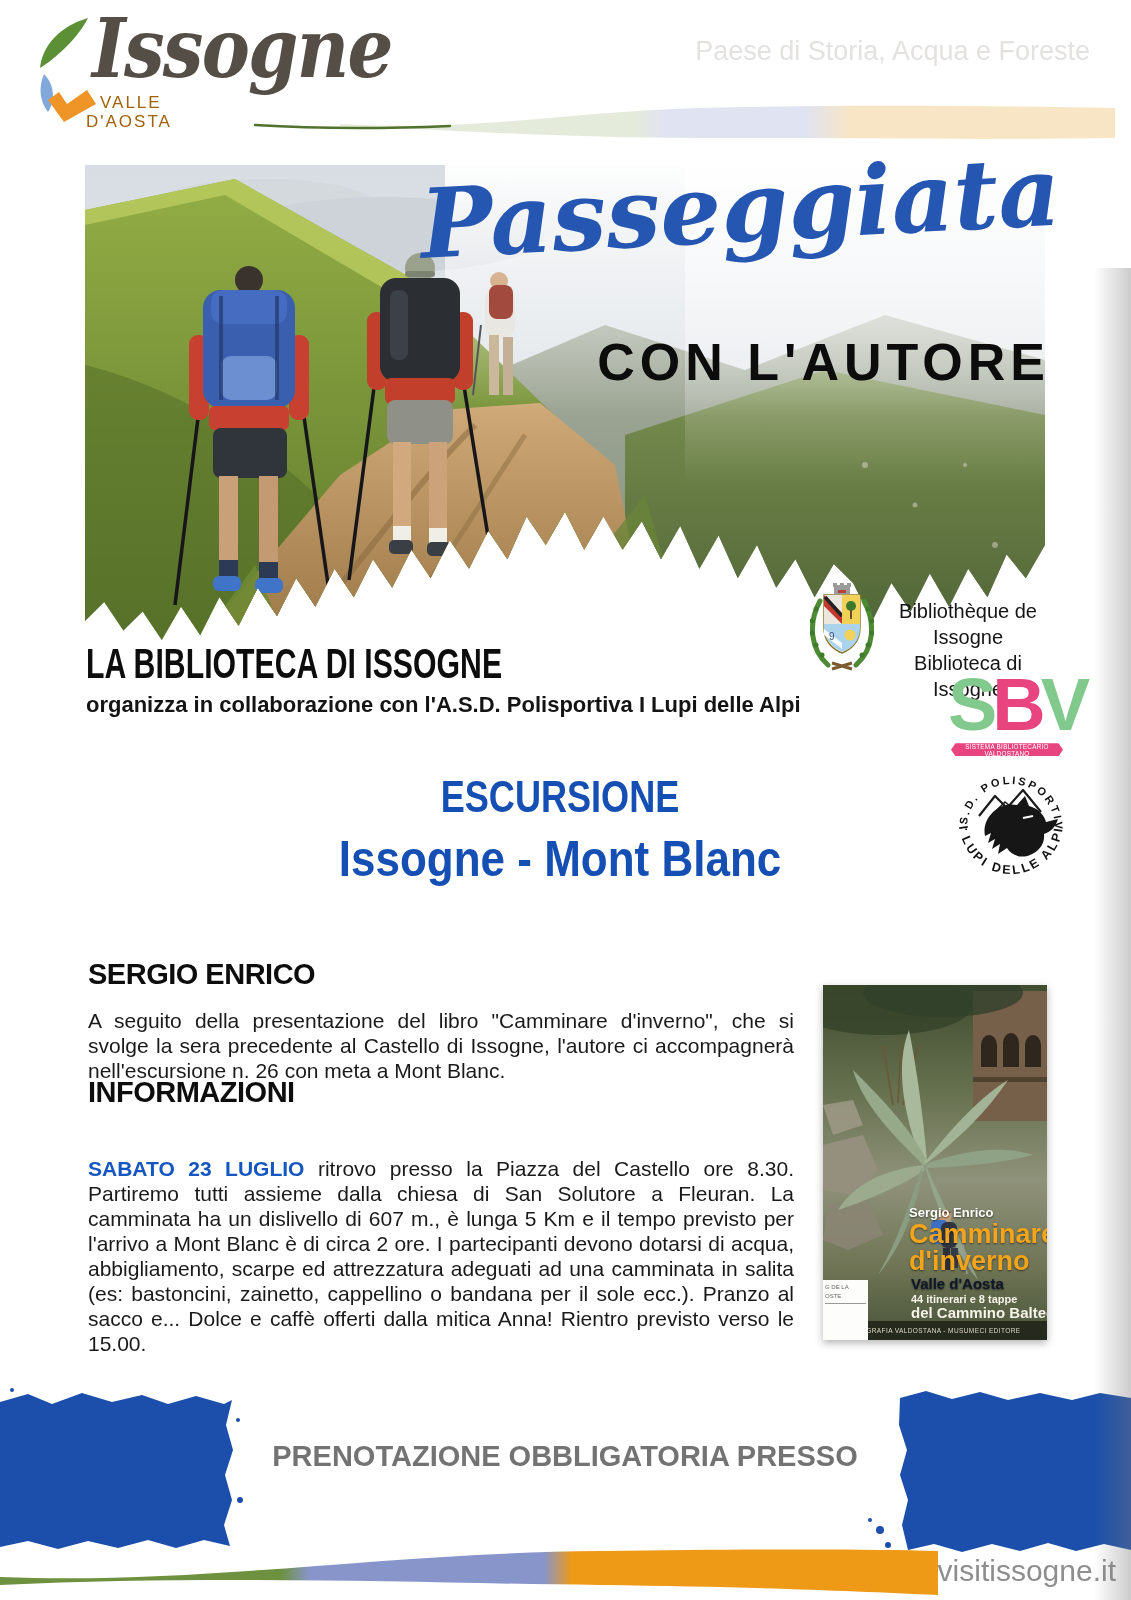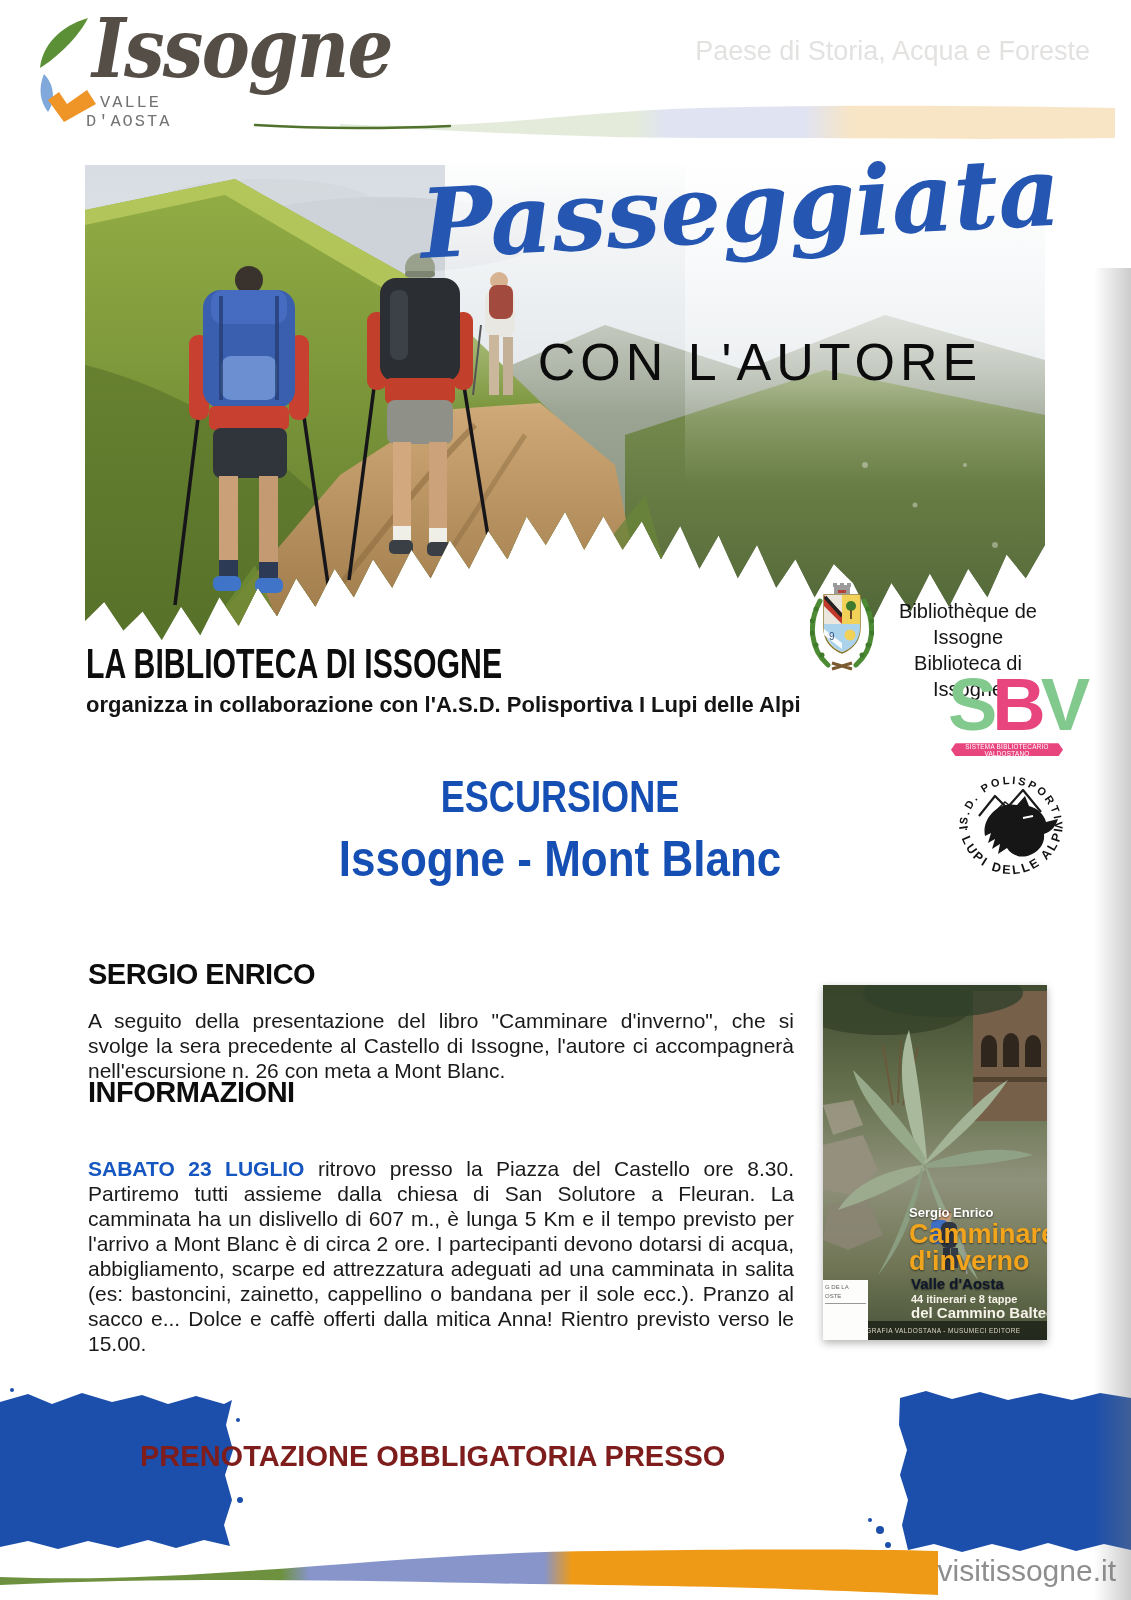--- a/index.html
+++ b/index.html
@@ -3,30 +3,30 @@
 <meta charset="utf-8">
 <style>
   html,body{margin:0;padding:0;background:#ffffff;}
   #poster{position:relative;width:1131px;height:1600px;background:#ffffff;overflow:hidden;
           font-family:"Liberation Sans",sans-serif;padding-left:36px;}
   .abs{position:absolute;}
 
   
   .logo-text{left:92px;top:0px;font-family:"DejaVu Serif",serif;font-style:italic;font-weight:bold;
              font-size:82px;color:#554e47;transform:scaleX(.88);transform-origin:left top;letter-spacing:-2px;}
-  .logo-region{left:86px;top:94px;font-size:17px;color:#737373;letter-spacing:2px;line-height:1.1;font-family:Liberation Mono, monospace;}
+  .logo-region{left:86px;top:94px;font-size:17px;color:#a16207;letter-spacing:2px;line-height:1.1;}
   .logo-region .r1{padding-left:14px;}
   .tagline{left:620px;top:36px;width:470px;text-align:right;font-size:27px;color:#e3e2e0;}
 
   
   .hero{left:85px;top:165px;width:960px;height:475px;border-radius:6px 6px 0 0;
     clip-path:polygon(0% 0%,100% 0%,100% 80%,98% 87%,96% 82%,94% 91%,92% 85%,90% 93%,88% 86%,86% 94%,84% 88%,82% 96%,80% 88%,78% 84%,76% 91%,74% 83%,72% 89%,70% 80%,68% 87%,66% 78%,64% 85%,62% 76%,60% 83%,58% 75%,56% 81%,54% 74%,52% 81%,50% 73%,48% 80%,46% 74%,44% 83%,42% 77%,40% 85%,38% 79%,36% 87%,34% 81%,32% 89%,30% 83%,28% 91%,26% 85%,24% 93%,22% 87%,20% 95%,18% 89%,16% 97%,14% 91%,12% 99%,10% 93%,8% 100%,6% 94%,4% 98%,2% 92%,0% 96%);}
   .hero-script{left:420px;top:152px;width:615px;text-align:center;font-family:"DejaVu Serif",serif;
     font-style:italic;font-weight:bold;font-size:96px;color:#2456b2;transform:rotate(-3deg);white-space:nowrap;}
-  .hero-sub{left:470px;top:332px;width:580px;text-align:center;font-weight:normal;font-size:52px;
+  .hero-sub{left:470px;top:332px;width:580px;text-align:right;font-weight:bold;font-size:52px;
     letter-spacing:5px;color:#0c0c0c;white-space:nowrap;}
 
   
   .lib-heading{left:86px;top:640px;font-weight:bold;font-size:42px;color:#0d0d0d;
     transform:scaleX(.72);transform-origin:left top;white-space:nowrap;letter-spacing:0px;}
   .lib-sub{left:86px;top:692px;font-weight:bold;font-size:22px;color:#141414;white-space:nowrap;}
   .liblogo-text{left:878px;top:598px;width:180px;text-align:center;font-size:20px;line-height:1.3;color:#151515;}
 
   
   .sbv{left:948px;top:670px;width:118px;text-align:center;}
@@ -55,21 +55,21 @@
   .bc-t2{left:86px;top:261px;font-size:27px;font-weight:bold;color:#f2a41c;text-shadow:0 1px 2px rgba(0,0,0,.5);}
   .bc-region{left:88px;top:290px;font-size:15px;font-weight:bold;color:#0f172a;text-shadow:0 1px 2px rgba(0,0,0,.6);}
   .bc-s1{left:88px;top:308px;font-size:11px;font-weight:bold;color:#f5f2e8;}
   .bc-s2{left:88px;top:319px;font-size:15px;font-weight:bold;color:#f5f2e8;}
   .bc-pub{left:0;top:342px;width:224px;text-align:center;font-size:6.5px;color:#ded8c8;letter-spacing:.4px;}
   .bc-sticker{left:0;top:295px;width:45px;height:60px;background:#fdfdfb;color:#666;
     font-size:6px;line-height:1.5;padding:3px 2px;box-sizing:border-box;}
   .bc-sticker .rule{border-top:1px solid #999;margin-top:2px;}
 
   
-  .booking{left:140px;top:1440px;width:850px;color:#7f1d1d;}
+  .booking{left:140px;top:1440px;width:850px;text-align:center;color:#737373;}
   .booking .b1{font-weight:bold;font-size:29px;}
   .booking .b2{font-weight:bold;font-size:29px;margin-top:19px;}
 
   .website{left:930px;top:1554px;width:186px;text-align:right;font-size:30px;color:#8e8e8e;}
 
   .right-shadow{left:1094px;top:268px;width:37px;height:1332px;
     background:linear-gradient(to right,rgba(125,125,125,0),rgba(120,120,120,.38));}
 </style>
 </head>
 <body>

